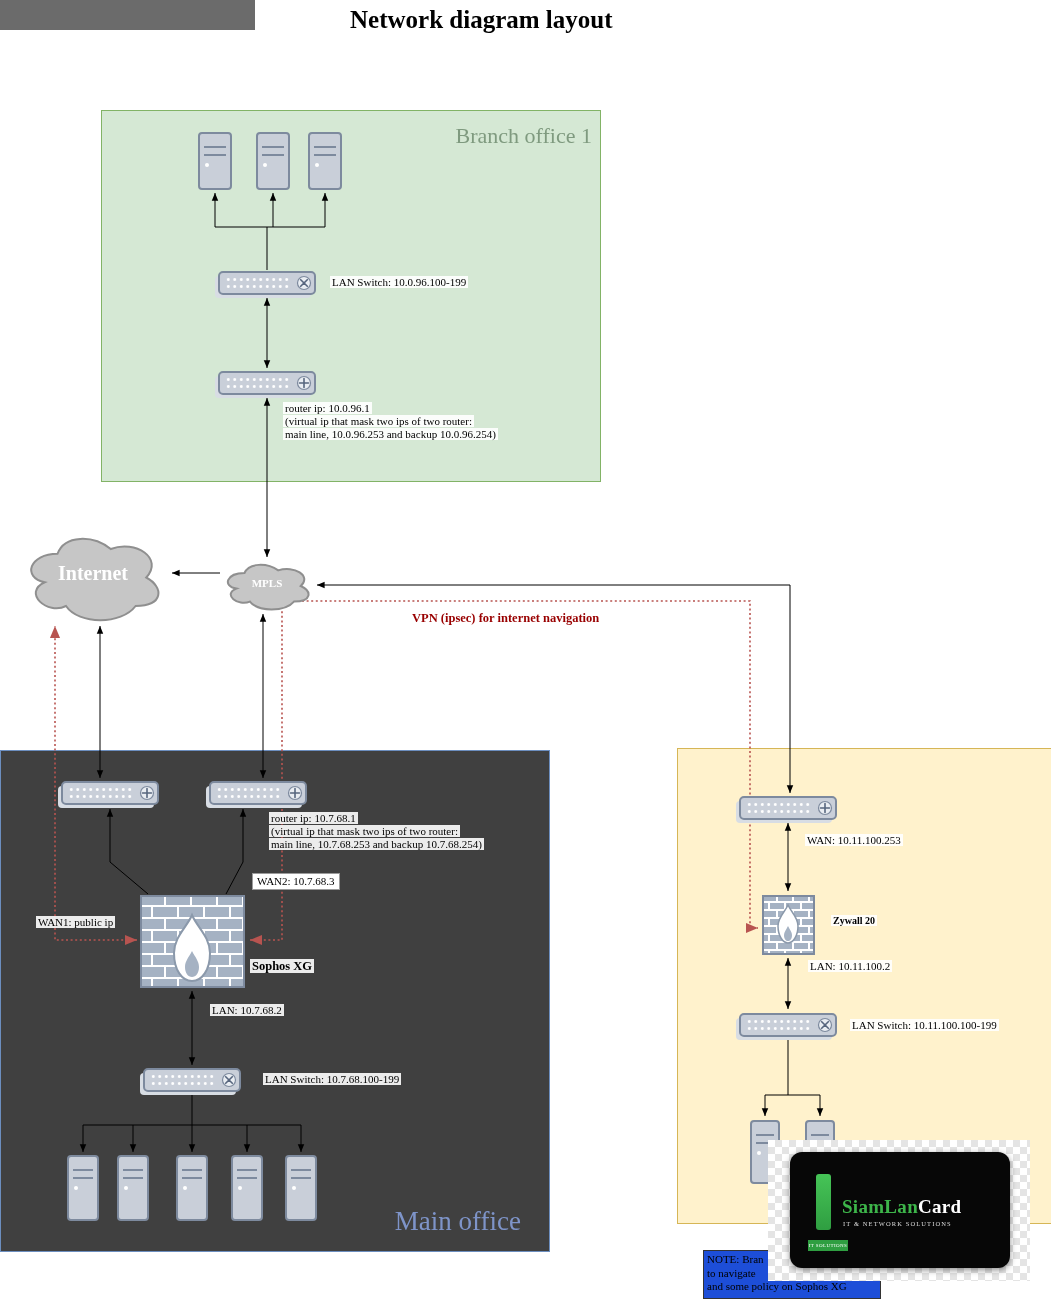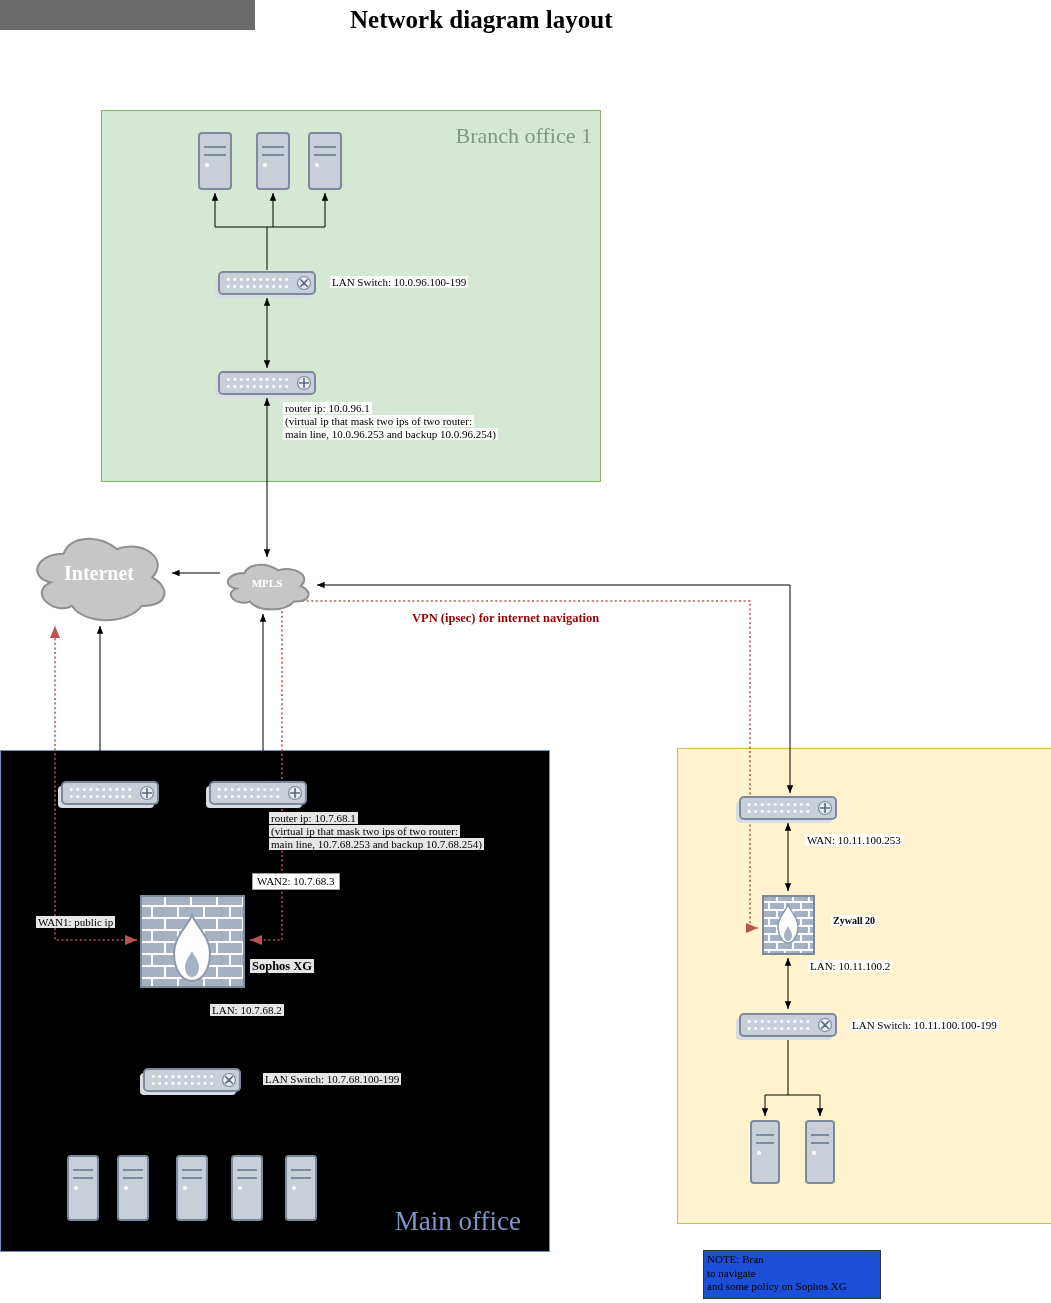--- a/index.html
+++ b/index.html
@@ -1,21 +1,21 @@
 <!DOCTYPE html>
 <html><head>
 <meta charset="utf-8">
 <style>
   html,body{margin:0;padding:0;background:#ffffff;}
   #canvas{position:relative;width:1051px;height:1303px;background:#ffffff;overflow:hidden;
           font-family:Liberation Serif, serif;color:#000;}
   
   .region{position:absolute;z-index:0;}
   .region.green{background:#d5e8d4;border:1px solid #82b366;}
-  .region.blue{background:#000000;border:1px solid #6c8ebf;}
+  .region.blue{background:#404040;border:1px solid #6c8ebf;}
   .region.yellow{background:#fff2cc;border:1px solid #d6b656;}
   .region-label{position:absolute;font-weight:400;}
   .green-label{color:#7f9a7f;font-size:22px;}
   .blue-label{color:#7e94c9;font-size:27px;}
   
   #overlay{position:absolute;left:0;top:0;z-index:1;pointer-events:none;}
   
   .shape{position:absolute;z-index:2;}
   
   .device{position:absolute;z-index:2;width:98px;height:24px;background:#c9cfd9;
@@ -149,21 +149,21 @@
       <circle cx="8" cy="8" r="6.5"></circle>
         <path d="M8,3.5 V12.5 M3.5,8 H12.5"></path>
     </svg>
   </div>
   <div class="lbl" style="left:283px;top:402px;">
     <div><span class="chip">router ip: 10.0.96.1</span></div>
     <div><span class="chip">(virtual ip that mask two ips of two router:</span></div>
     <div><span class="chip">main line, 10.0.96.253 and backup 10.0.96.254)</span></div>
   </div>
 
-  <div class="cloud-wrap" style="left:28px;top:530px;width:142px;height:95px;">
+  <div class="cloud-wrap" style="left:22px;top:530px;width:142px;height:95px;">
     <svg width="142" height="95" viewBox="0 0 142 95">
       <path d="M35.5,23.75 C7.1,23.75 0,47.5 22.72,52.25 C0,62.7 25.56,85.5 44.02,76 C56.8,95 99.4,95 113.6,76 C142,76 142,57 124.25,47.5 C142,28.5 113.6,9.5 88.75,19 C71,4.75 42.6,4.75 35.5,23.75 Z" fill="#c6c6c6" stroke="#8f8f8f" stroke-width="2"></path>
     </svg>
     <div class="cloud-label" style="top:32px;font-size:20px;">Internet</div>
   </div>
 
   <div class="cloud-wrap" style="left:222px;top:560px;width:90px;height:52px;">
     <svg width="90" height="52" viewBox="0 0 90 52">
       <path d="M22.5,13 C4.5,13 0,26 14.4,28.6 C0,34.32 16.2,46.8 27.9,41.6 C36,52 63,52 72,41.6 C90,41.6 90,31.2 78.75,26 C90,15.6 72,5.2 56.25,10.4 C45,2.6 27,2.6 22.5,13 Z" fill="#c6c6c6" stroke="#8f8f8f" stroke-width="2"></path>
     </svg>
@@ -268,14 +268,22 @@
 
   <div class="pc" style="left:750px;top:1120px;width:30px;height:64px;"></div>
   <div class="pc" style="left:805px;top:1120px;width:30px;height:64px;"></div>
 
   <div class="note">
     <div>NOTE: Bran</div>
     <div>to navigate</div>
     <div>and some policy on Sophos XG</div>
   </div>
 
+  <div class="checker">
+    <div class="card">
+      <div class="logo-mark"></div>
+      <div class="brand"><span class="g">SiamLan</span><span class="w">Card</span></div>
+      <div class="tagline">IT &amp; NETWORK SOLUTIONS</div>
+      <div class="badge">IT SOLUTIONS</div>
+    </div>
+  </div>
 
 </div>
 
 </body></html>

